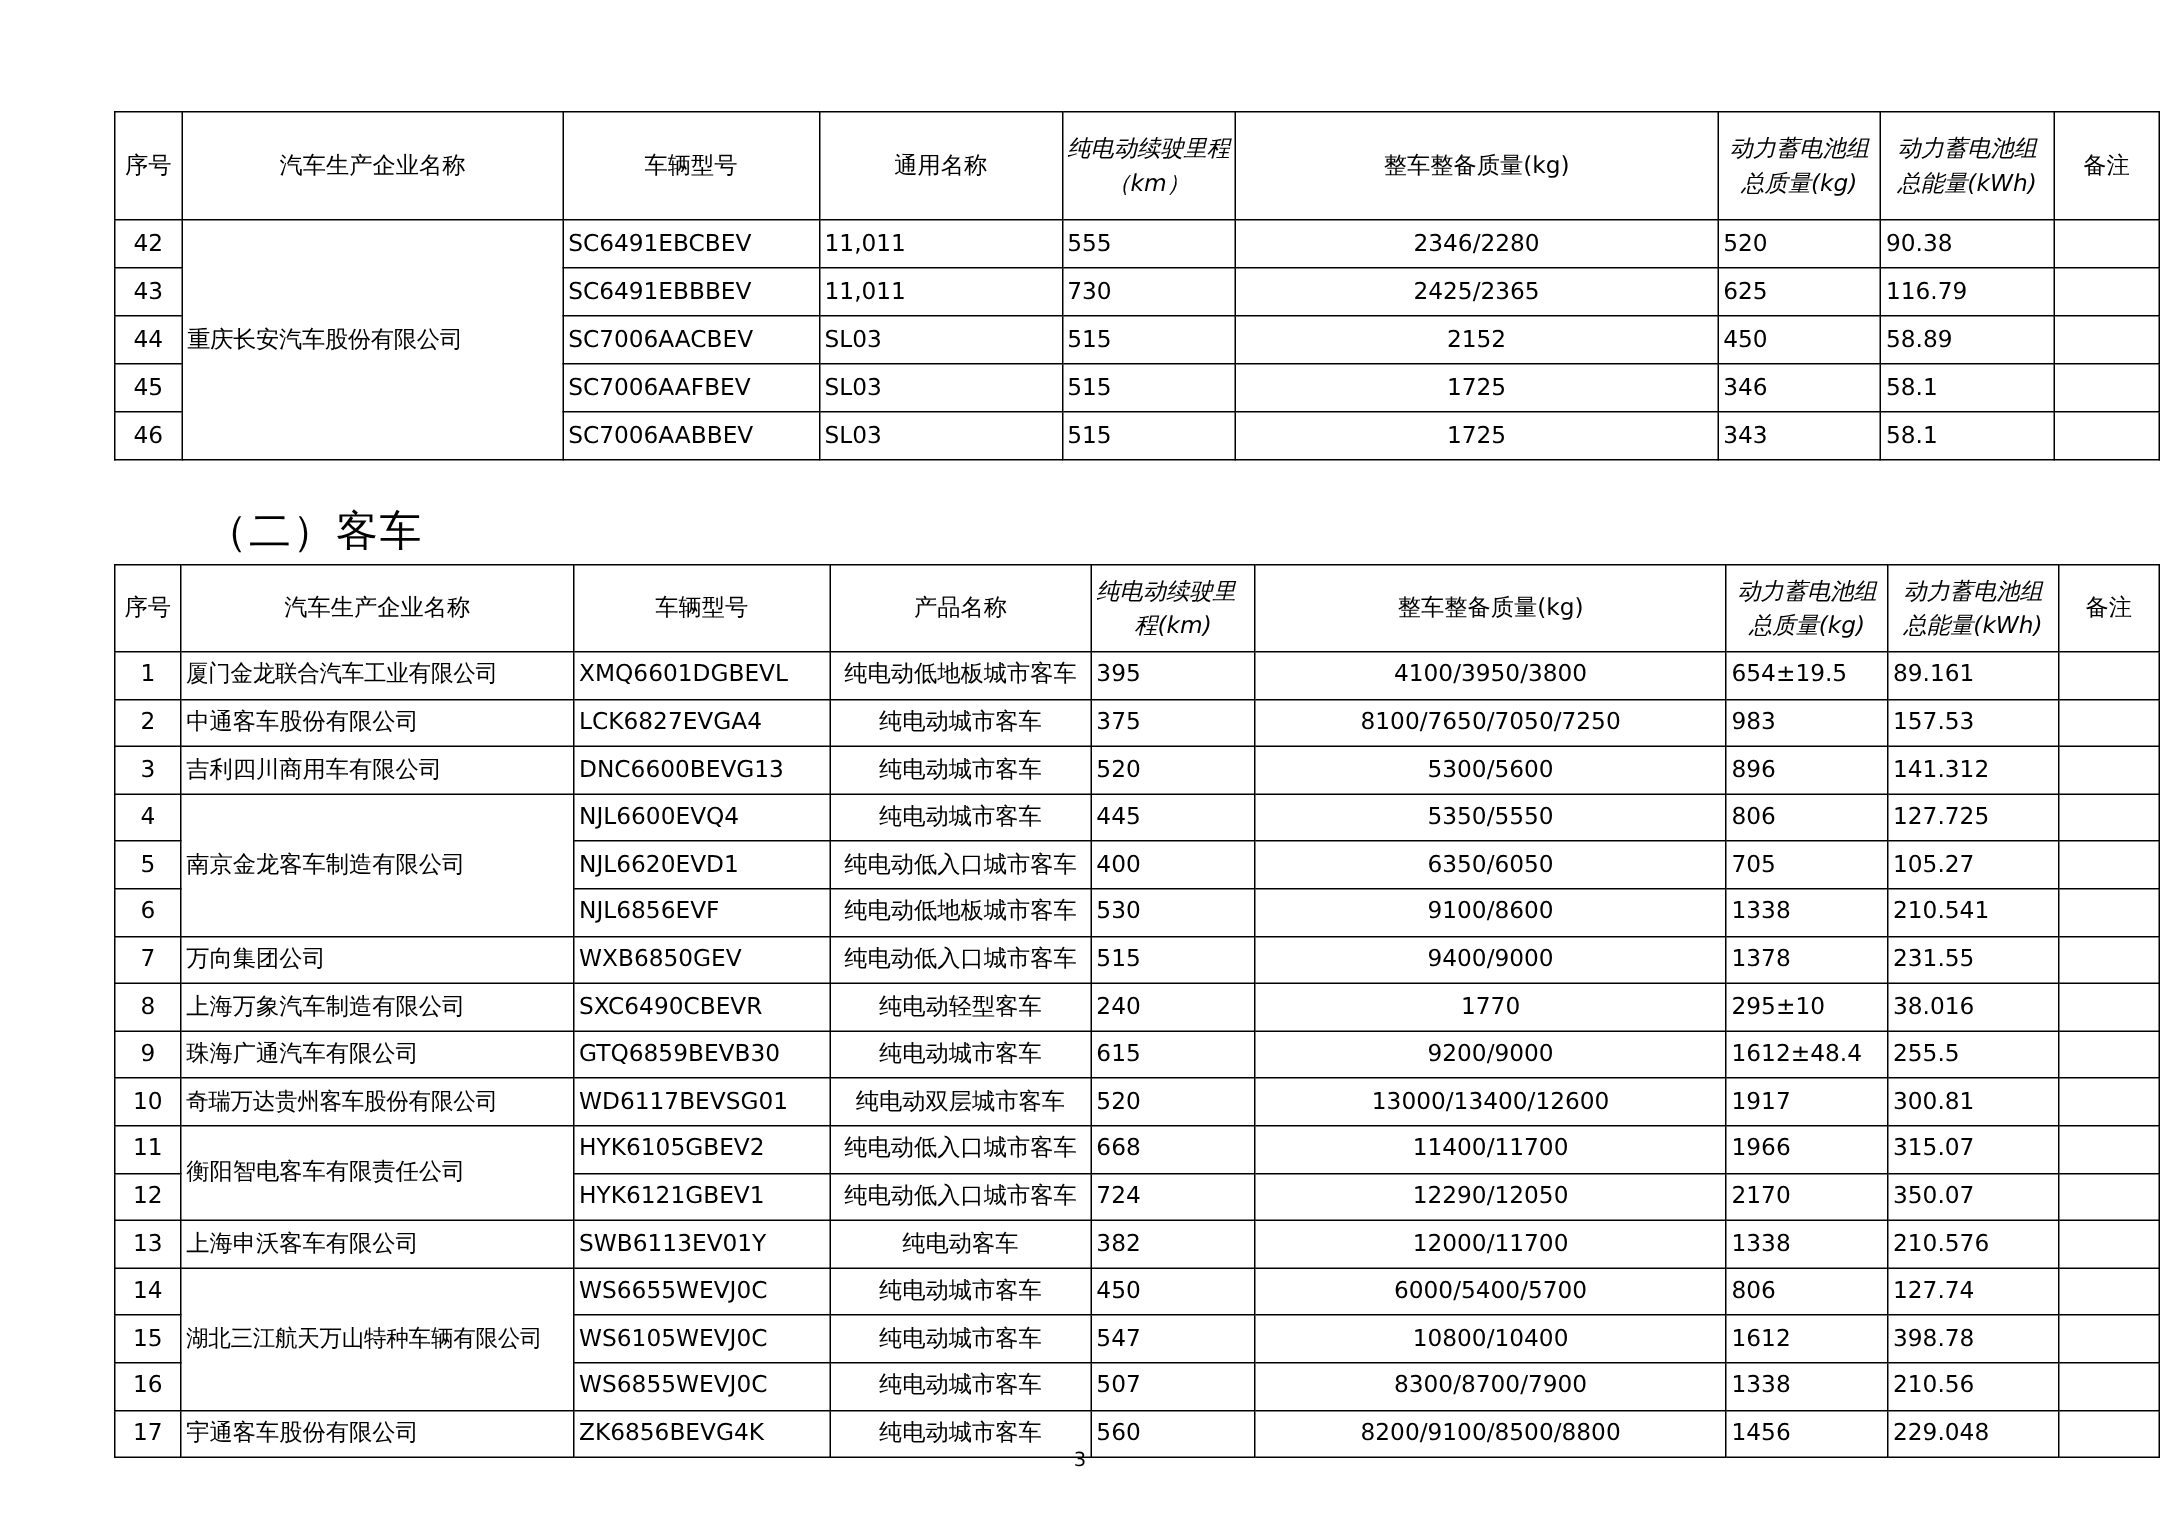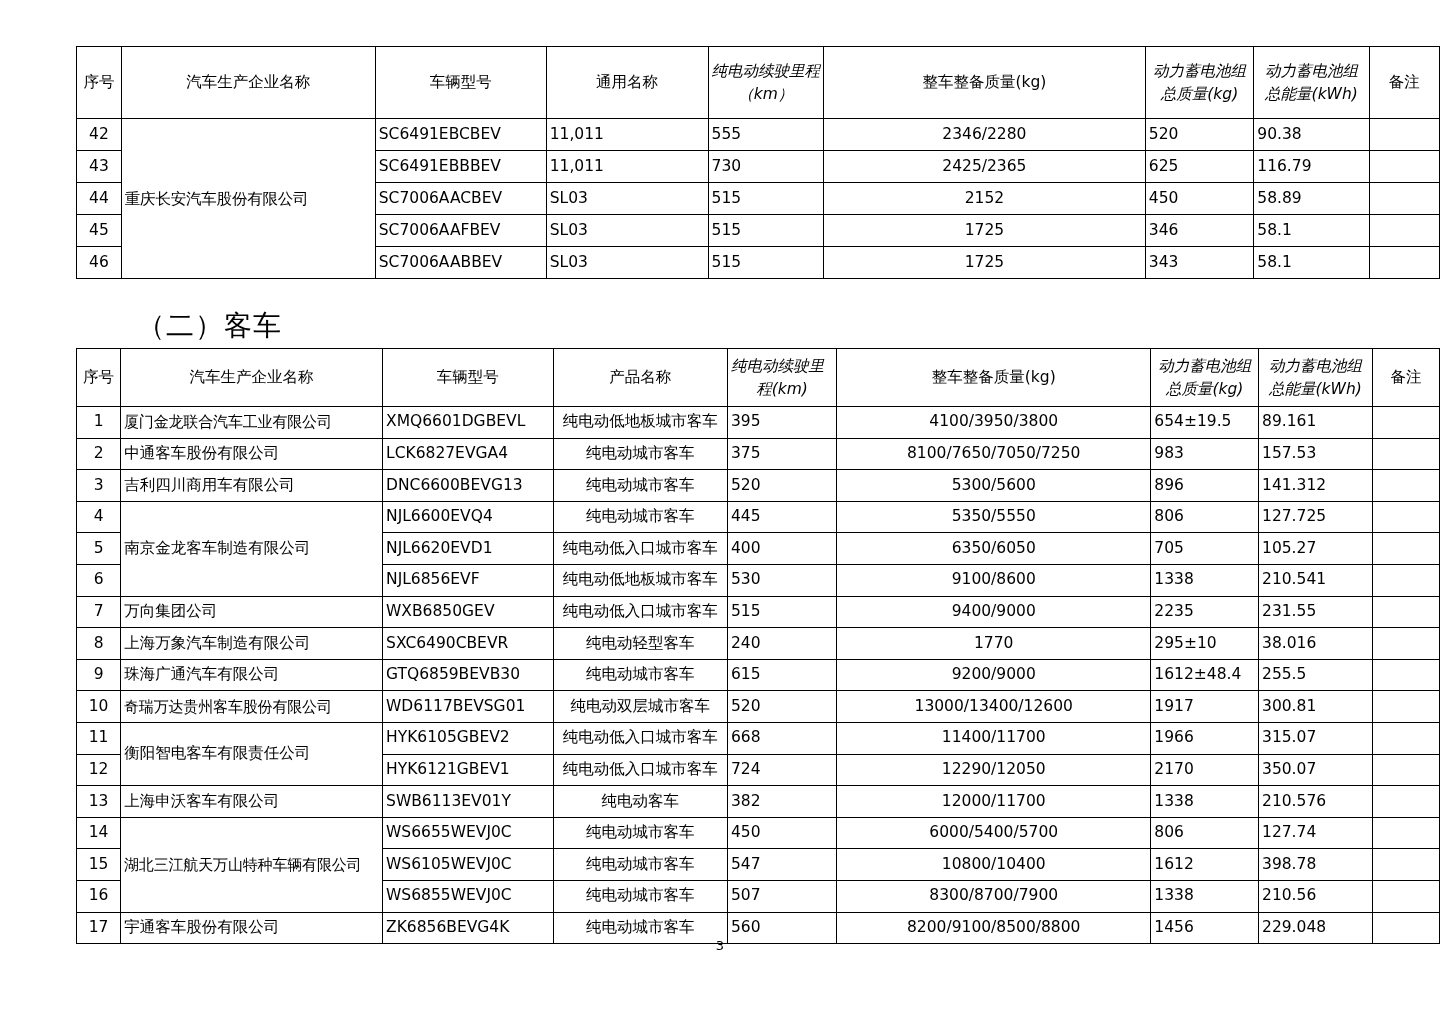--- a/index.html
+++ b/index.html
@@ -13,20 +13,21 @@
     font-family: "DejaVu Sans", "Liberation Sans", sans-serif;
     color: #000000;
     position: relative;
     overflow: hidden;
   }
   .page {
     position: relative;
     width: 1440px;
     height: 844px;
     box-sizing: border-box;
+    margin-top: 28px;
   }
 
   
   table.doc-table {
     border-collapse: collapse;
     table-layout: fixed;
     font-size: 15.5px;
     line-height: 1.15;
   }
   table.doc-table td,
@@ -301,21 +302,21 @@
         <td class="c-left"></td>
       </tr>
 
       <tr class="r-body-t2">
         <td class="c-center">7</td>
         <td class="c-left">万向集团公司</td>
         <td class="c-left">WXB6850GEV</td>
         <td class="c-center">纯电动低入口城市客车</td>
         <td class="c-left">515</td>
         <td class="c-center">9400/9000</td>
-        <td class="c-left">2235</td>
+        <td class="c-left">1378</td>
         <td class="c-left">231.55</td>
         <td class="c-left"></td>
       </tr>
 
       <tr class="r-body-t2">
         <td class="c-center">8</td>
         <td class="c-left">上海万象汽车制造有限公司</td>
         <td class="c-left">SXC6490CBEVR</td>
         <td class="c-center">纯电动轻型客车</td>
         <td class="c-left">240</td>

